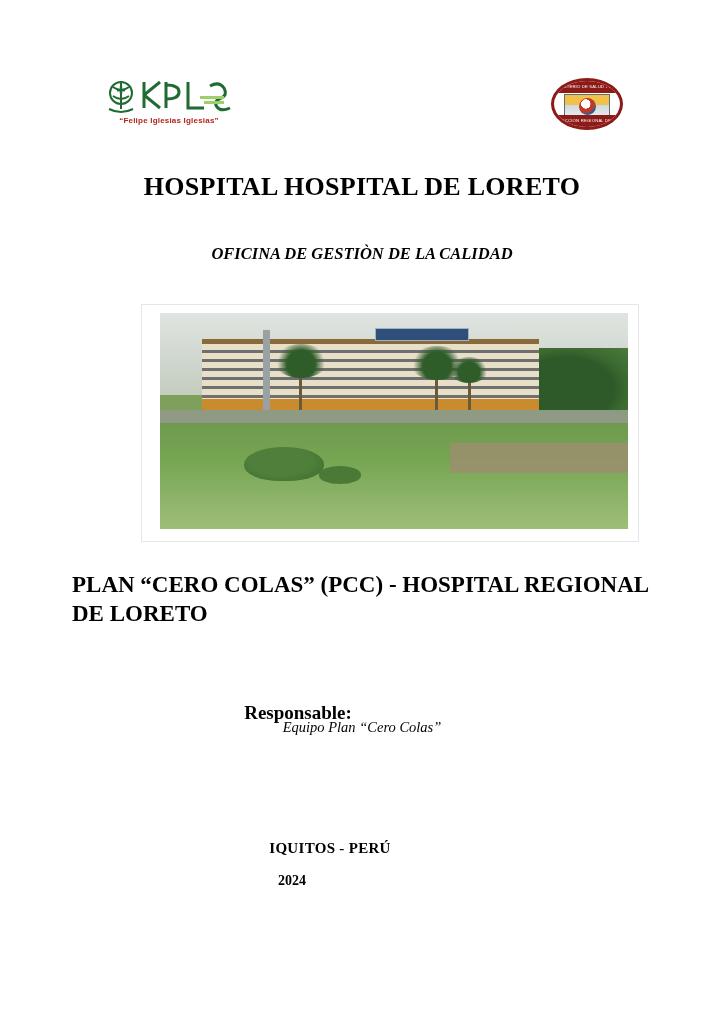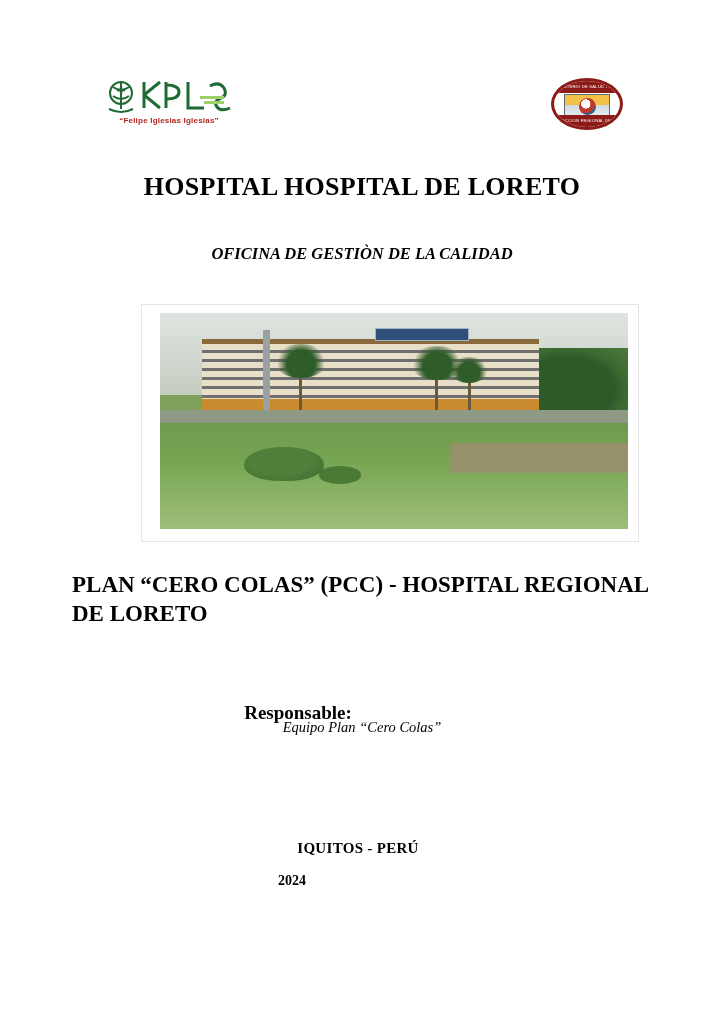--- a/index.html
+++ b/index.html
@@ -287,21 +287,20 @@
   }
   .place {
     position: absolute;
     left: 0;
     top: 840px;
     width: 660px;
     text-align: center;
     font-size: 15px;
     font-weight: bold;
     letter-spacing: .3px;
-    padding-left: 28px;
   }
   .year {
     position: absolute;
     left: 0;
     top: 873px;
     width: 584px;
     text-align: center;
     font-size: 14px;
     font-weight: bold;
   }

